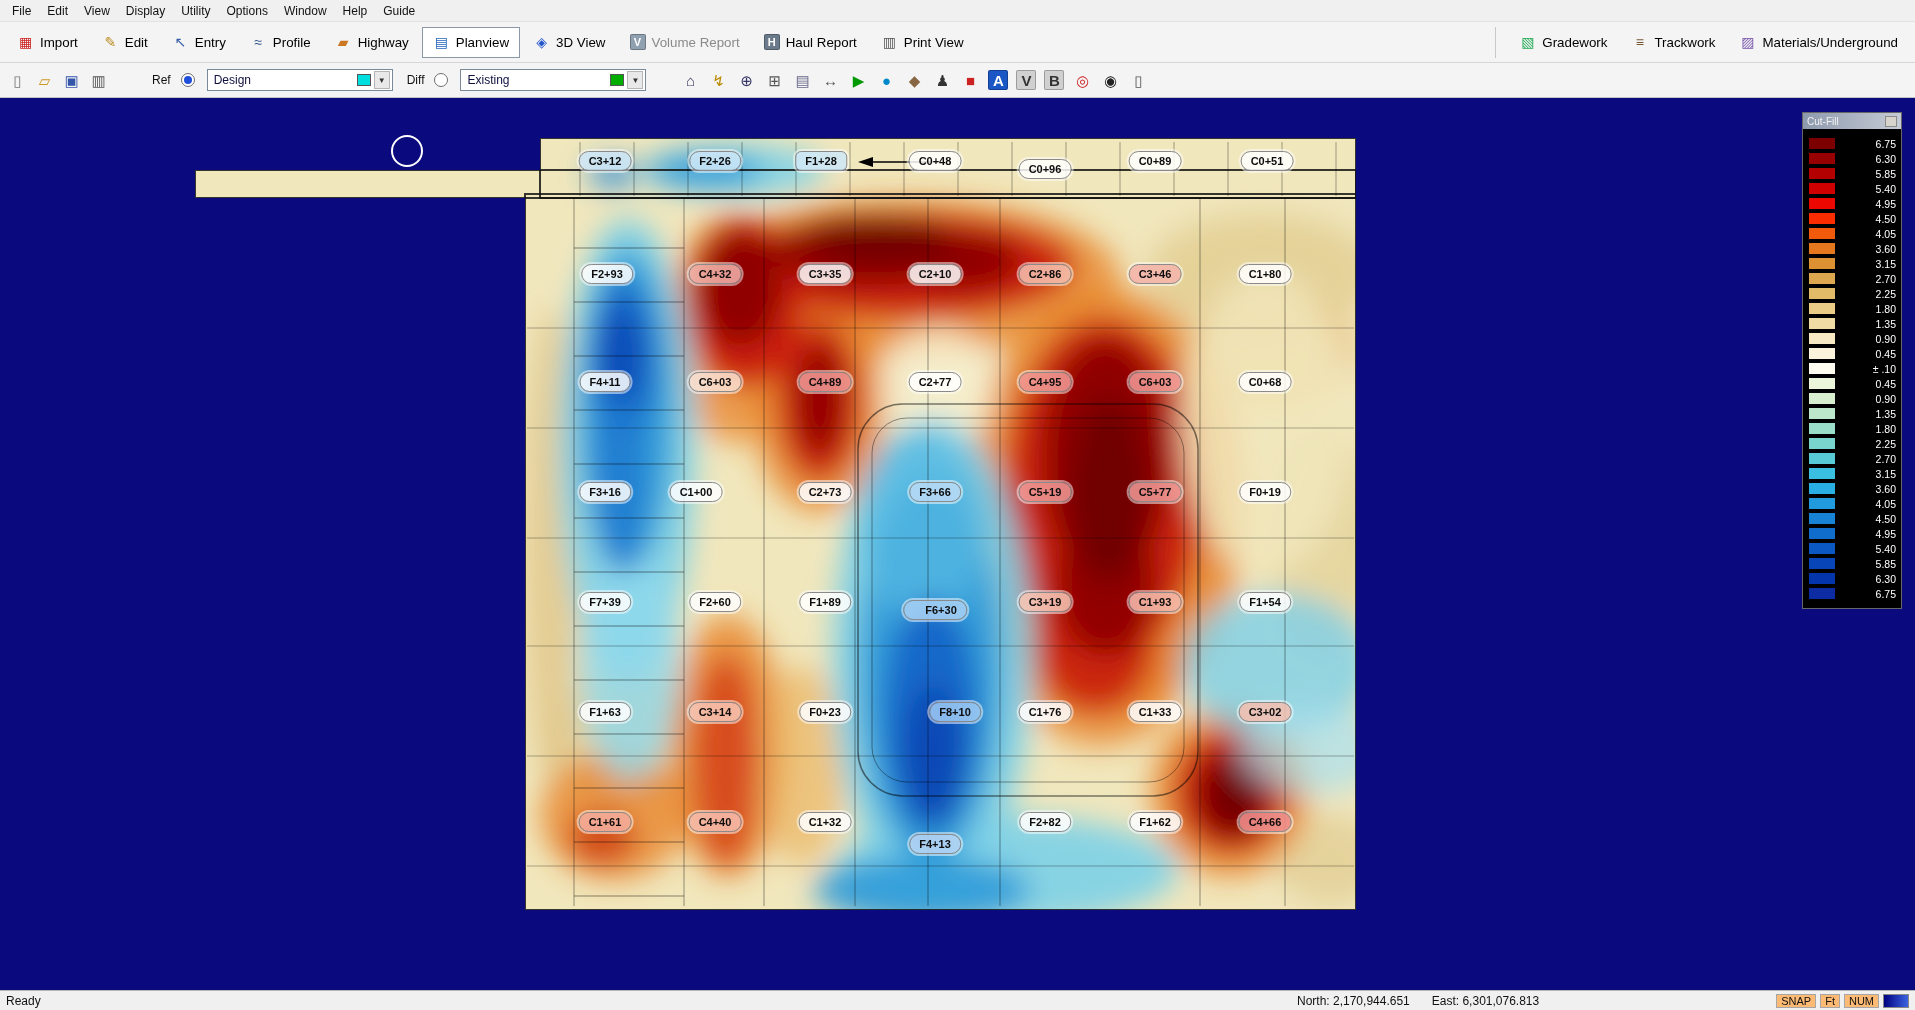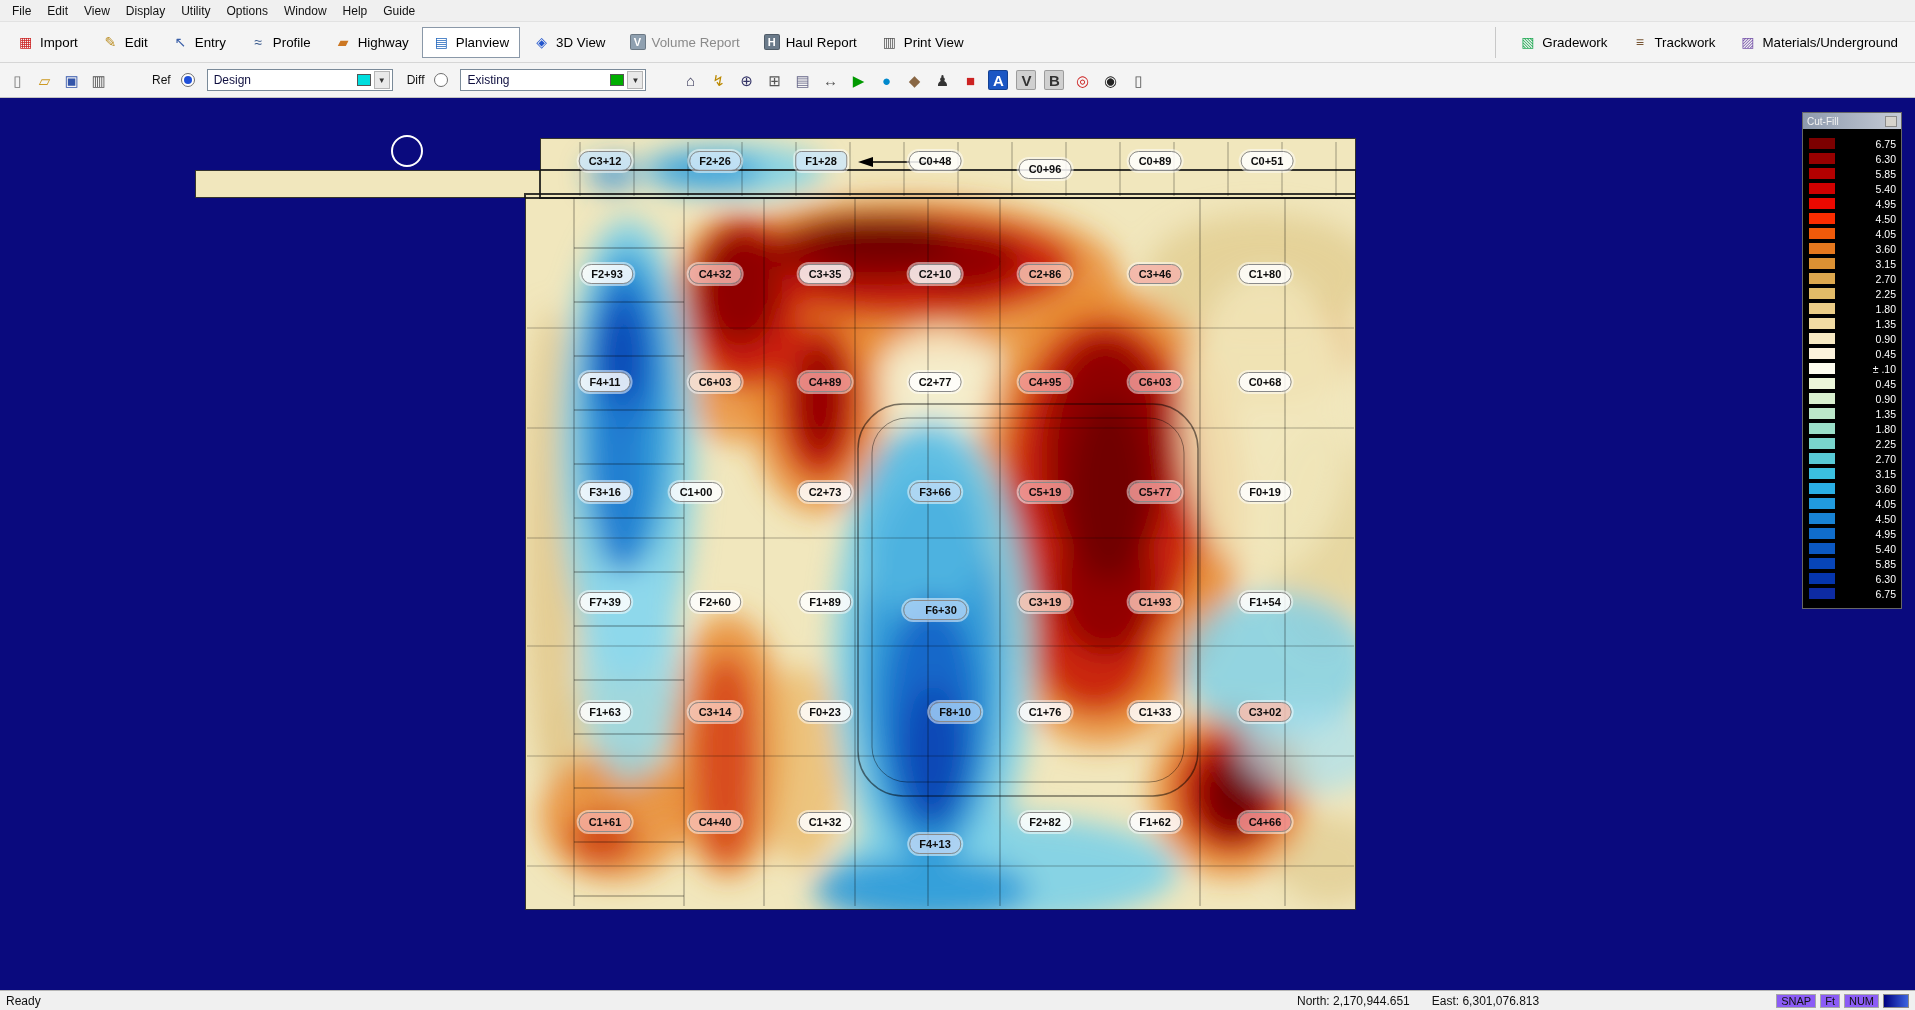--- a/index.html
+++ b/index.html
@@ -43,21 +43,21 @@
   .legend-btn{margin-left:auto;width:12px;height:11px;background:#d6d3cc;border:1px solid #8a8a8a}
   .legend-body{padding:7px 5px 7px 6px}
   .legend-row{display:flex;align-items:center;height:15px}
   .legend-chip{width:26px;height:11px}
   .legend-val{flex:1;text-align:right;color:#fff;font-size:10.5px}
 
   .status-bar{height:20px;background:#f0f0f0;border-top:1px solid #b6b6b6;display:flex;align-items:center;padding:0 6px}
   .status-right{margin-left:auto;display:flex;align-items:center;gap:22px}
   .status-boxes{display:flex;align-items:center;gap:4px}
   .status-east{margin-right:215px}
-  .status-box{border:1px solid #a6a6a6;padding:0 4px;font-size:11px;background:#8b5cf6}
+  .status-box{border:1px solid #a6a6a6;padding:0 4px;font-size:11px;background:#fdba74}
   .blue-box{width:26px;height:14px;background:linear-gradient(90deg,#000080,#3c64e0);border:1px solid #888;display:inline-block}
 </style>
 </head>
 <body>
 
 <div id="app">
 
   <nav class="menu-bar">
       <span class="menu-item">File</span>
       <span class="menu-item">Edit</span>

